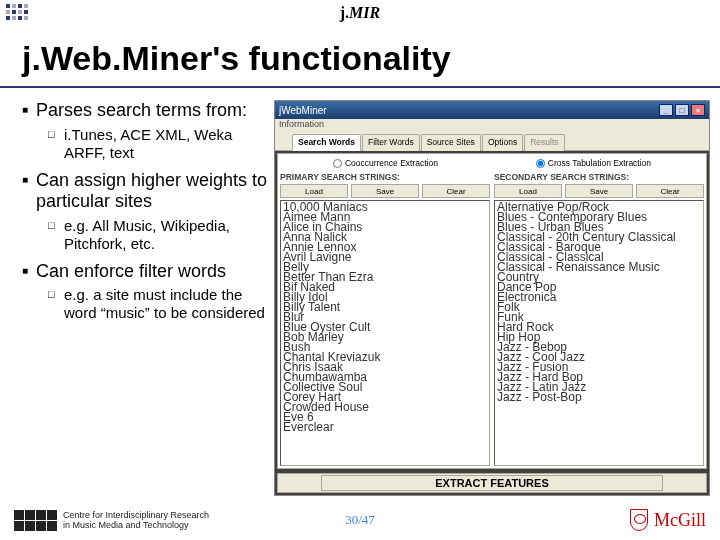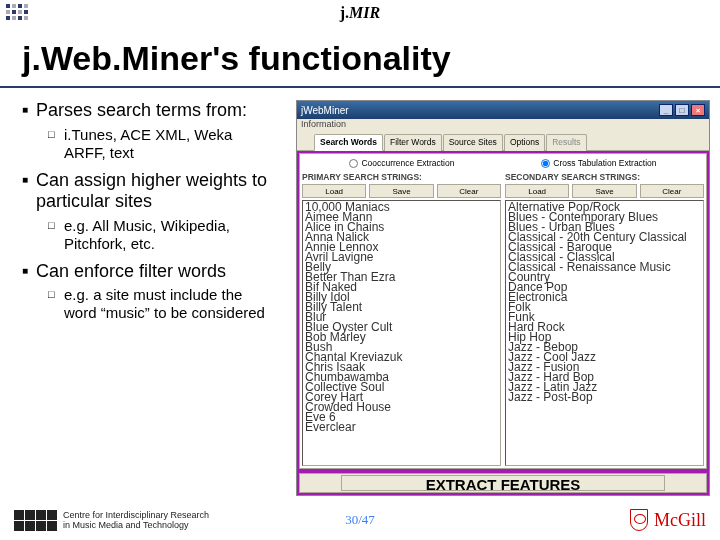--- a/index.html
+++ b/index.html
@@ -20,42 +20,42 @@
 
   .bullets { width: 252px; font-size: 16px; color: #000; line-height: 1.2; }
   .bul1 { display: flex; margin-bottom: 4px; }
   .bul1 .m { width: 14px; font-size: 10px; padding-top: 4px; }
   .bul1 .t { flex: 1; font-size: 18px; }
   .bul2-wrap { margin-left: 26px; margin-bottom: 8px; }
   .bul2 { display: flex; font-size: 15px; }
   .bul2 .m { width: 16px; font-size: 11px; padding-top: 2px; }
   .bul2 .t { flex: 1; }
 
-  .screenshot { flex: 1; margin-left: 22px; border: 1px solid #888; background: #a21caf; font-family: Tahoma, sans-serif; font-size: 9px; color: #000; display: flex; flex-direction: column; filter: blur(0.3px); }
+  .screenshot { flex: 1; margin-left: 0; border: 1px solid #888; background: #404040; font-family: Tahoma, sans-serif; font-size: 9px; color: #000; display: flex; flex-direction: column; filter: blur(0.3px); }
   .win-title { height: 18px; background: linear-gradient(#3a6ea5,#1c3e6e); color: #fff; display: flex; align-items: center; padding: 0 4px; justify-content: space-between; font-size: 10px; }
   .win-btns { display: flex; gap: 2px; }
   .win-btns span { width: 14px; height: 12px; background: #c9d6ef; border: 1px solid #0a246a; display: inline-flex; align-items: center; justify-content: center; font-size: 8px; font-weight: bold; color: #333; }
   .win-btns span.x { background: #e77; color: #fff; }
   .menubar { height: 14px; background: #ece9d8; padding: 0 4px; font-size: 9px; color: #444; }
   .tabbar { display: flex; height: 18px; background: #ece9d8; border-bottom: 1px solid #aca899; padding-left: 17px; }
   .tab { padding: 2px 5px; border: 1px solid #aca899; border-bottom: none; background: #ece9d8; margin-right: 1px; font-size: 8.5px; border-radius: 2px 2px 0 0; position: relative; top: 1px; }
   .tab.active { background: #fff; font-weight: bold; border-bottom: 1px solid #fff; }
   .tab.dis { color: #888; }
   .panel { flex: 1; background: #fff; border: 1px solid #aca899; margin: 2px; padding: 2px; display: flex; flex-direction: column; }
   .radios { display: flex; justify-content: space-around; height: 14px; font-size: 8.5px; padding: 0 4px; }
   .radios label { display: flex; align-items: center; gap: 3px; }
   .radios input { width: 9px; height: 9px; }
   .cols { flex: 1; display: flex; gap: 4px; margin-top: 2px; overflow: hidden; }
   .col { flex: 1; display: flex; flex-direction: column; border: 0; }
   .col-h { font-size: 8.5px; font-weight: bold; color: #444; margin-bottom: 2px; }
   .col-btns { display: flex; gap: 3px; margin-bottom: 2px; }
   .col-btns button { flex: 1; font-size: 8px; height: 14px; background: #ece9d8; border: 1px solid #aca899; }
   .listbox { flex: 1; border: 1px inset #aca899; background: #fff; overflow: hidden; padding: 1px 2px; font-size: 12px; line-height: 10px; color: #333; white-space: nowrap; }
   .extract-row { height: 20px; border: 1px solid #aca899; margin: 2px; display: flex; align-items: center; justify-content: center; background: #ece9d8; }
-  .extract-row button { font-size: 15px; font-weight: bold; height: 16px; width: 80%; background: #ece9d8; border: 1px solid #aca899; }
+  .extract-row button { font-size: 11px; font-weight: bold; height: 16px; width: 80%; background: #ece9d8; border: 1px solid #aca899; }
 
   .footer { position: absolute; bottom: 0; left: 0; right: 0; height: 40px; display: flex; align-items: center; justify-content: space-between; padding: 0 14px; }
   .cirmmt { display: flex; align-items: center; gap: 6px; }
   .cirmmt-logo { display: grid; grid-template-columns: repeat(4,10px); grid-auto-rows: 10px; gap: 1px; }
   .cirmmt-logo span { background: #222; }
   .cirmmt-txt { font-size: 9px; line-height: 10px; color: #222; }
   .pagenum { font-size: 13px; font-family: 'Times New Roman', serif; color: #3b82f6; position: absolute; left: 50%; transform: translateX(-50%); }
   .mcgill { display: flex; align-items: center; gap: 6px; color: #c00; font-family: Georgia, serif; font-size: 18px; }
   .mcgill-crest { width: 18px; height: 22px; border: 1.5px solid #c00; border-radius: 0 0 9px 9px; position: relative; }
   .mcgill-crest::before { content: ""; position: absolute; left: 3px; top: 4px; width: 10px; height: 8px; border: 1px solid #c00; border-radius: 50%; }

